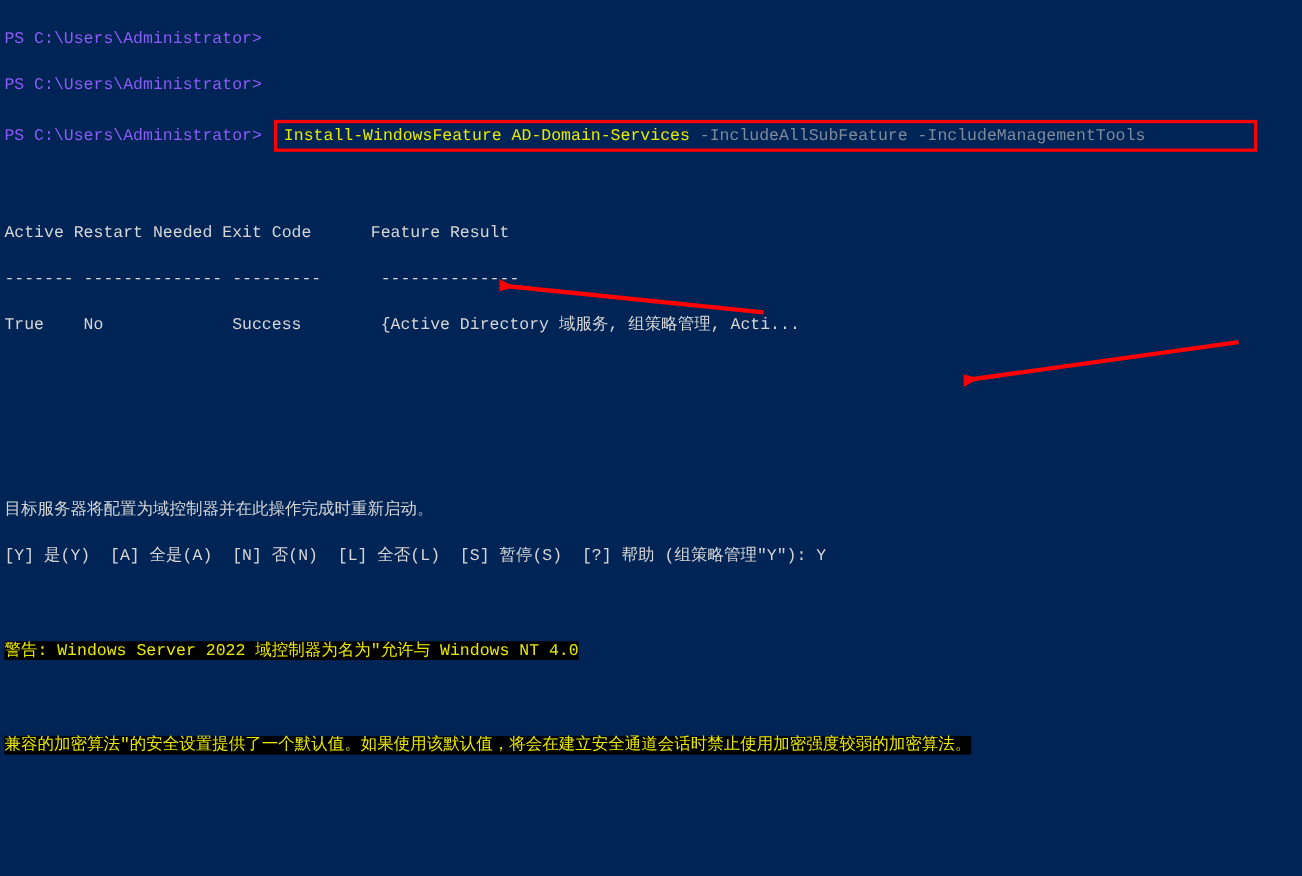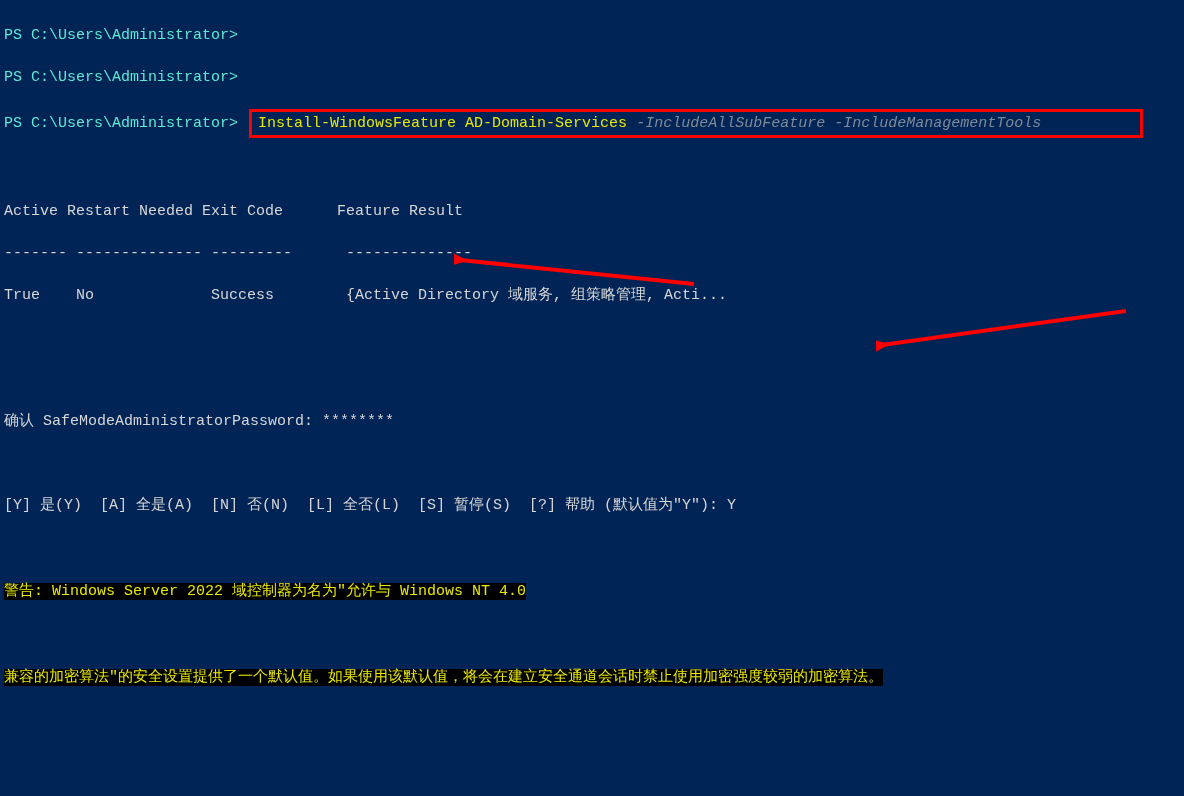--- a/index.html
+++ b/index.html
@@ -1,43 +1,43 @@
 <!DOCTYPE html>
 <html><head>
 <meta charset="utf-8">
 <style>
   html,body{margin:0;padding:0;background:#012456;width:1184px;height:796px;overflow:hidden;
     font-family:Consolas,"Courier New",monospace;font-size:15px;line-height:1.4;}
   .term{position:relative;padding:4px 4px 0 4px;white-space:pre;color:#d6d6d6;}
-  .prompt{color:#5eead4;}
+  .prompt{color:#8b5cf6;}
   .yellow{color:#e8e800;margin-top:44px;}
-  .gray{color:#7e8a99;font-style:italic;}
+  .gray{color:#7e8a99;}
   .black-bg{background:#000;}
   .boxed{display:inline-block;border:3px solid #ff0000;padding:1px 6px;margin-left:2px;}
   .box1{min-width:876px;}
   .box2{min-width:478px;}
   .arrow{position:absolute;pointer-events:none;}
   .arrow svg{display:block;}
 </style>
 </head>
 <body>
 
 <div class="term">
 <div><span class="prompt">PS C:\Users\Administrator&gt;</span></div>
 <div><span class="prompt">PS C:\Users\Administrator&gt;</span></div>
 <div><span class="prompt">PS C:\Users\Administrator&gt;</span> <span class="boxed box1"><span class="yellow">Install-WindowsFeature AD-Domain-Services </span><span class="gray">-IncludeAllSubFeature -IncludeManagementTools</span></span></div>
 <div>&nbsp;</div>
 <div>Active Restart Needed Exit Code      Feature Result</div>
 <div>------- -------------- ---------      --------------</div>
 <div>True    No             Success        {Active Directory 域服务, 组策略管理, Acti...</div>
 <div>&nbsp;</div>
 <div>&nbsp;</div>
-<div>确认 SafeModeAdministratorPassword: ********</div>
 <div>&nbsp;</div>
-<div>[Y] 是(Y)  [A] 全是(A)  [N] 否(N)  [L] 全否(L)  [S] 暂停(S)  [?] 帮助 (默认值为"Y"): Y</div>
+<div>目标服务器将配置为域控制器并在此操作完成时重新启动。</div>
+<div>[Y] 是(Y)  [A] 全是(A)  [N] 否(N)  [L] 全否(L)  [S] 暂停(S)  [?] 帮助 (组策略管理"Y"): Y</div>
 <div class="yellow"><span class="black-bg">警告: Windows Server 2022 域控制器为名为"允许与 Windows NT 4.0</span></div>
 <div class="yellow"><span class="black-bg">兼容的加密算法"的安全设置提供了一个默认值。如果使用该默认值，将会在建立安全通道会话时禁止使用加密强度较弱的加密算法。</span></div>
 
 
 
 
 
 
 
 

